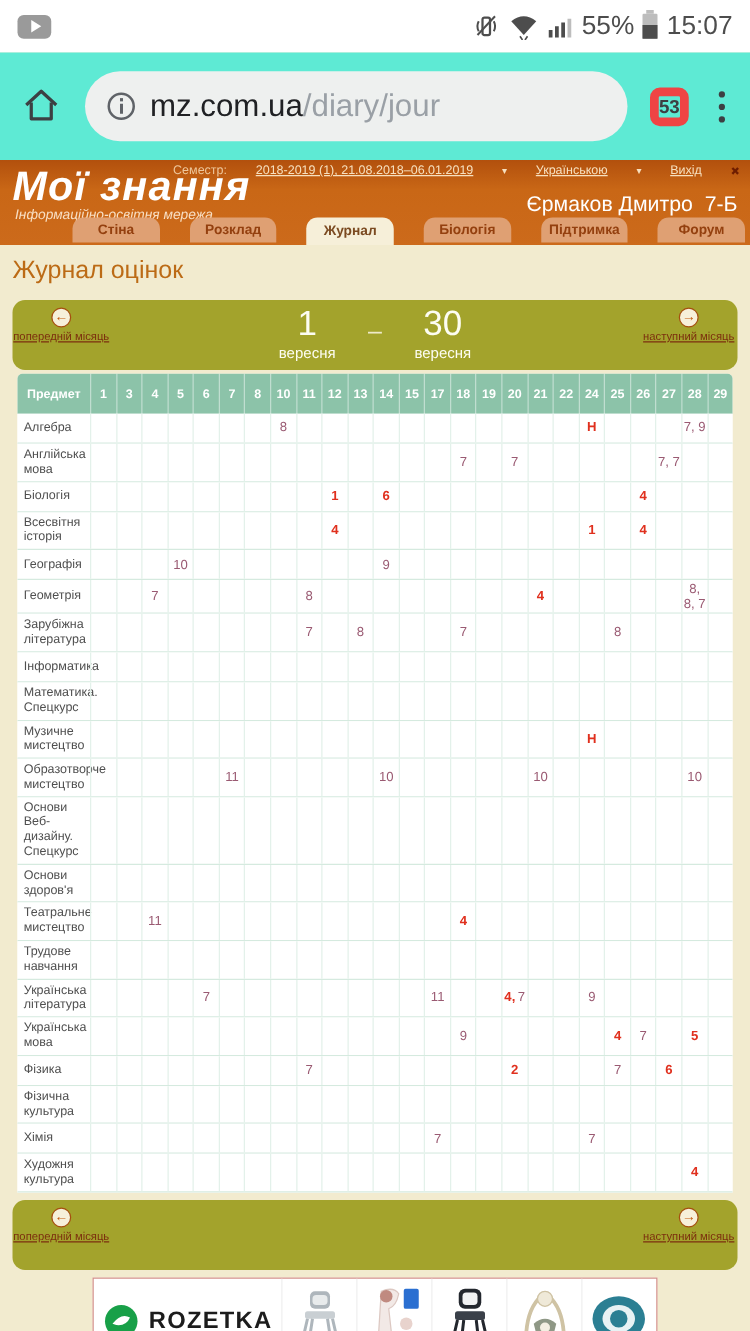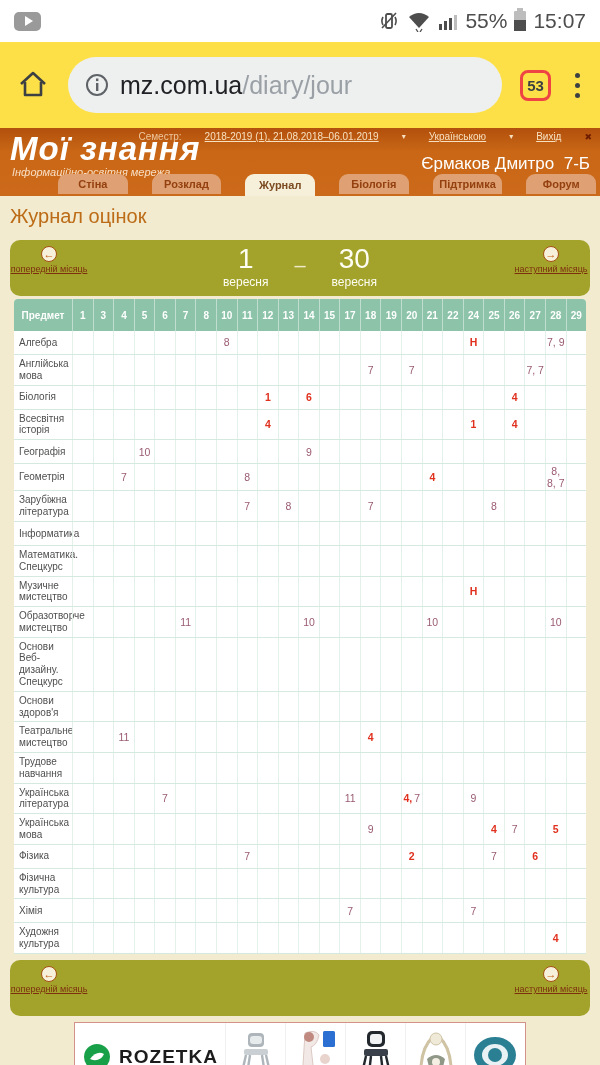--- a/index.html
+++ b/index.html
@@ -16,26 +16,26 @@
     display:flex; align-items:center; justify-content:center; }
   .yt-icon::after{ content:""; border-left:8px solid #fff; border-top:5px solid transparent;
     border-bottom:5px solid transparent; margin-left:2px;}
   .sb-right{ display:flex; align-items:center; gap:7px; color:#4d4d4d; }
   .sb-right svg{ display:block; }
   .sb-text{ font-size:21px; color:#4d4d4d; }
   .battery{ width:12px; height:20px; background:#bdbdbd; position:relative; border-radius:1px; }
   .battery::before{ content:""; position:absolute; top:-3px; left:3px; width:6px; height:3px; background:#bdbdbd; }
   .battery-fill{ position:absolute; bottom:0; left:0; right:0; height:55%; background:#4d4d4d; }
   
-  .browser-bar{ height:86px; background:#fde047; display:flex; align-items:center; padding:0 16px; }
+  .browser-bar{ height:86px; background:#5eead4; display:flex; align-items:center; padding:0 16px; }
   .omnibox{ flex:1; height:56px; background:#eef0ef; border-radius:28px; margin:0 18px;
     display:flex; align-items:center; padding:0 16px; gap:10px; overflow:hidden; }
   .url{ font-size:25px; color:#202124; white-space:nowrap; }
   .url .path{ color:#9aa0a6; }
-  .tab-counter{ width:31px; height:31px; border:3px solid #ef4444; border-radius:8px;
+  .tab-counter{ width:31px; height:31px; border:7px solid #ef4444; border-radius:8px;
     display:flex; align-items:center; justify-content:center;
     font-size:15px; font-weight:bold; color:#3c4043; }
   .menu-dots{ display:flex; flex-direction:column; gap:5px; margin-left:20px; padding:4px;}
   .menu-dots i{ width:5px; height:5px; background:#3c4043; border-radius:50%; }
   
   .site-header{ height:68px; background:linear-gradient(180deg,#b2500d 0%,#c96716 35%, #cc6a1b 100%); position:relative; }
   .header-links{ position:absolute; top:3px; right:8px; font-size:10px; color:#f3d3ab;
     display:flex; gap:23px; align-items:center; white-space:nowrap;}
   .header-links .lbl{ color:#eec79c; }
   .header-links a{ color:#f7e0bf; text-decoration:underline; cursor:pointer;}

